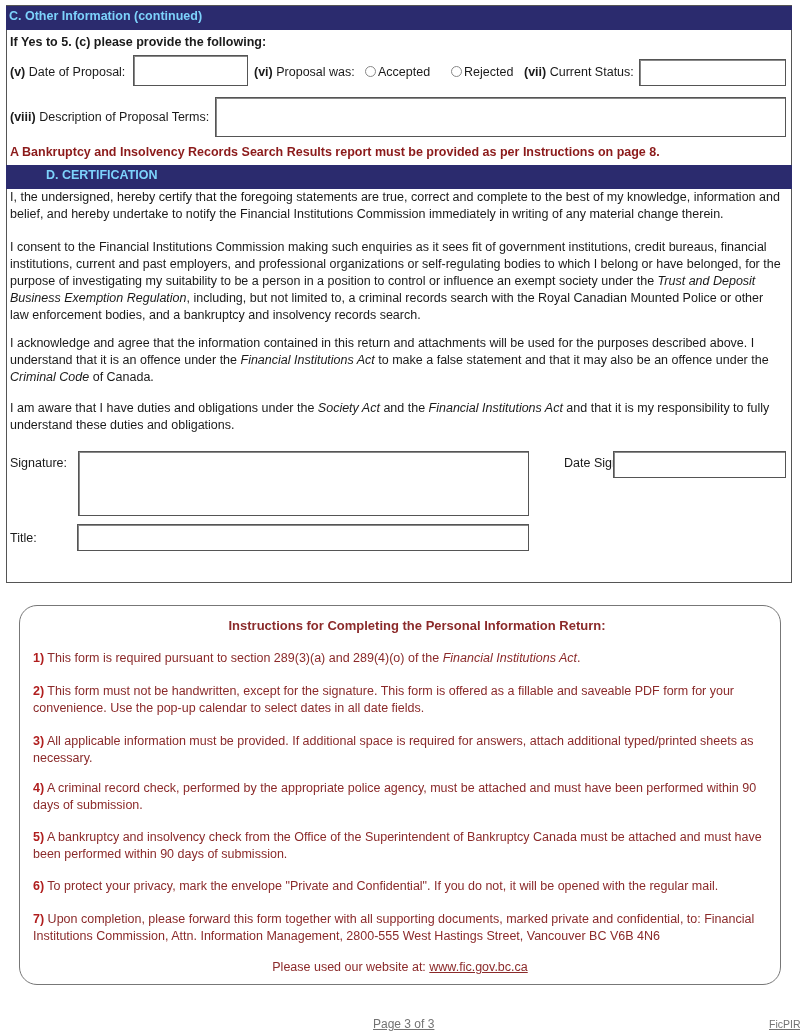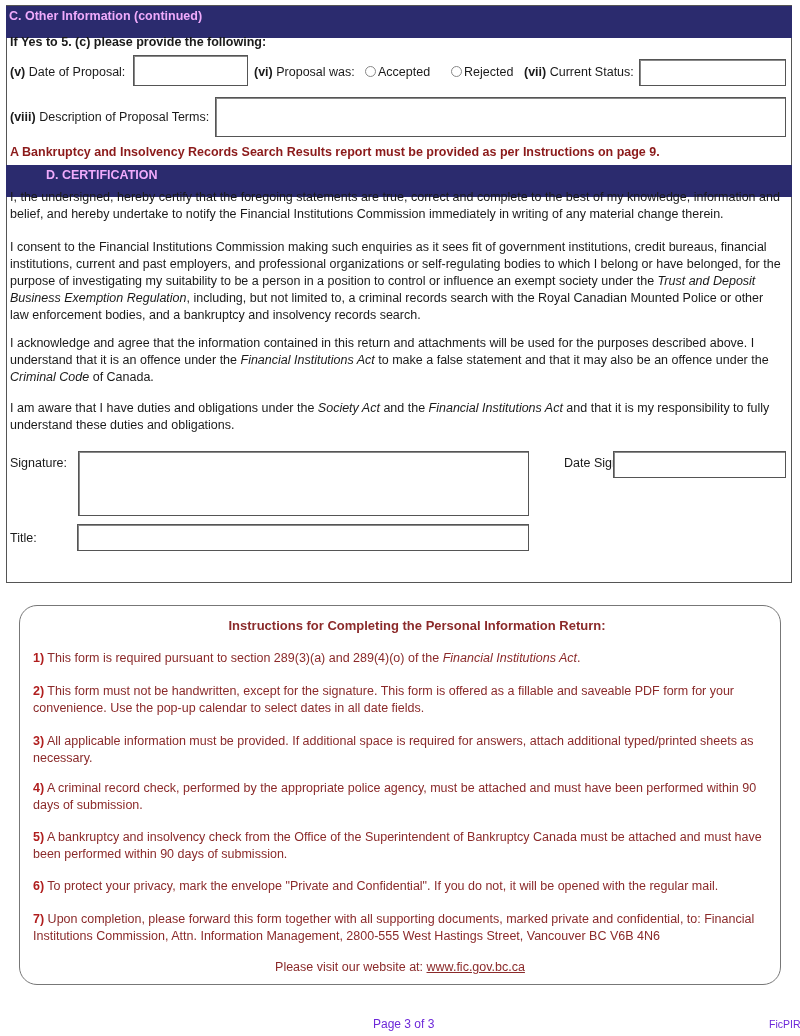--- a/index.html
+++ b/index.html
@@ -1,31 +1,31 @@
 <!DOCTYPE html>
 <html><head>
 <meta charset="utf-8">
 <style>
   html, body { margin:0; padding:0; background:#ffffff; }
   body { width:800px; height:1036px; position:relative; font-family:"Liberation Sans", sans-serif; color:#1a1a1a; overflow:hidden; }
   .frame { position:absolute; left:6px; top:5px; width:786px; height:578px; border:1px solid #555; box-sizing:border-box; }
-  .bar { position:absolute; left:6px; width:786px; height:32px; background:#2b2b6e; color:#f0abfc; font-weight:bold; font-size:12.5px; line-height:20px; padding-left:3px; box-sizing:border-box; }
+  .bar { position:absolute; left:6px; width:786px; height:24px; background:#2b2b6e; color:#7dd3fc; font-weight:bold; font-size:12.5px; line-height:20px; padding-left:3px; box-sizing:border-box; }
   .txt { position:absolute; font-size:12.5px; line-height:18px; white-space:nowrap; }
   .b { font-weight:bold; }
   .field { position:absolute; border:1px solid #555; background:#fff; box-sizing:border-box; box-shadow: inset 1px 1px 0 #888; }
   .radio { display:inline-block; width:11px; height:11px; border:1px solid #888; border-radius:50%; vertical-align:-1px; margin-right:2px; background:#fff; box-sizing:border-box; cursor:pointer; }
   .para { position:absolute; left:10px; width:772px; font-size:12.5px; line-height:17px; white-space:normal; }
   .warn { position:absolute; left:10px; top:143px; font-size:12.5px; font-weight:bold; color:#8b1a1a; line-height:18px; white-space:nowrap; }
   .inst { position:absolute; left:19px; top:605px; width:762px; height:380px; border:1px solid #777; border-radius:18px; box-sizing:border-box; }
   .inst-title { position:absolute; left:19px; width:762px; top:618px; text-align:center; font-weight:bold; font-size:13px; color:#8b2a2a;padding-left:17px; }
   .ipara { position:absolute; left:33px; width:740px; font-size:12.5px; line-height:17px; color:#8b2a2a; }
   .ipara .n { font-weight:bold; color:#b01e1e; }
   .site { position:absolute; left:19px; width:762px; top:960px; text-align:center; font-size:12.5px; color:#8b2a2a; }
   .site a { color:#8b2a2a; text-decoration:underline; }
-  .foot { position:absolute; font-size:12px; color:#6d28d9; }
+  .foot { position:absolute; font-size:12px; color:#737373;text-decoration:underline; }
 </style>
 </head>
 <body>
 
 <div class="frame"></div>
 
 <div class="bar" style="top:6px;">C. Other Information (continued)</div>
 <div class="txt b" style="left:10px;top:33px;">If Yes to 5. (c) please provide the following:</div>
 
 <div class="txt" style="left:10px;top:63px;"><span class="b">(v)</span> <span>Date of Proposal:</span></div>
@@ -34,21 +34,21 @@
 <div class="txt" style="left:254px;top:63px;"><span class="b">(vi)</span> <span>Proposal was:</span></div>
 <div class="txt" style="left:365px;top:63px;"><span class="radio"></span><span>Accepted</span></div>
 <div class="txt" style="left:451px;top:63px;"><span class="radio"></span><span>Rejected</span></div>
 
 <div class="txt" style="left:524px;top:63px;"><span class="b">(vii)</span> <span>Current Status:</span></div>
 <div class="field" style="left:639px;top:59px;width:147px;height:27px;"></div>
 
 <div class="txt" style="left:10px;top:108px;"><span class="b">(viii)</span> <span>Description of Proposal Terms:</span></div>
 <div class="field" style="left:215px;top:97px;width:571px;height:40px;"></div>
 
-<div class="warn">A Bankruptcy and Insolvency Records Search Results report must be provided as per Instructions on page 9.</div>
+<div class="warn">A Bankruptcy and Insolvency Records Search Results report must be provided as per Instructions on page 8.</div>
 
 <div class="bar" style="top:165px;padding-left:40px;">D. CERTIFICATION</div>
 
 <div class="para" style="top:189px;">I, the undersigned, hereby certify that the foregoing statements are true, correct and complete to the best of my knowledge, information and belief, and hereby undertake to notify the Financial Institutions Commission immediately in writing of any material change therein.</div>
 
 <div class="para" style="top:239px;"><span>I consent to the Financial Institutions Commission making such enquiries as it sees fit of government institutions, credit bureaus, financial institutions, current and past employers, and professional organizations or self-regulating bodies to which I belong or have belonged, for the purpose of investigating my suitability to be a person in a position to control or influence an exempt society under the </span><i>Trust and Deposit Business Exemption Regulation</i><span>, including, but not limited to, a criminal records search with the Royal Canadian Mounted Police or other law enforcement bodies, and a bankruptcy and insolvency records search.</span></div>
 
 <div class="para" style="top:335px;"><span>I acknowledge and agree that the information contained in this return and attachments will be used for the purposes described above. I understand that it is an offence under the </span><i>Financial Institutions Act</i><span> to make a false statement and that it may also be an offence under the </span><i>Criminal Code</i><span> of Canada.</span></div>
 
 <div class="para" style="top:400px;"><span>I am aware that I have duties and obligations under the </span><i>Society Act</i><span> and the </span><i>Financial Institutions Act</i><span> and that it is my responsibility to fully understand these duties and obligations.</span></div>
@@ -66,16 +66,16 @@
 <div class="inst-title">Instructions for Completing the Personal Information Return:</div>
 
 <div class="ipara" style="top:650px;"><span class="n">1)</span><span> This form is required pursuant to section 289(3)(a) and 289(4)(o) of the </span><i>Financial Institutions Act</i><span>.</span></div>
 <div class="ipara" style="top:683px;"><span class="n">2)</span><span> This form must not be handwritten, except for the signature. This form is offered as a fillable and saveable PDF form for your convenience. Use the pop-up calendar to select dates in all date fields.</span></div>
 <div class="ipara" style="top:733px;"><span class="n">3)</span><span> All applicable information must be provided. If additional space is required for answers, attach additional typed/printed sheets as necessary.</span></div>
 <div class="ipara" style="top:780px;"><span class="n">4)</span><span> A criminal record check, performed by the appropriate police agency, must be attached and must have been performed within 90 days of submission.</span></div>
 <div class="ipara" style="top:829px;"><span class="n">5)</span><span> A bankruptcy and insolvency check from the Office of the Superintendent of Bankruptcy Canada must be attached and must have been performed within 90 days of submission.</span></div>
 <div class="ipara" style="top:878px;"><span class="n">6)</span><span> To protect your privacy, mark the envelope "Private and Confidential". If you do not, it will be opened with the regular mail.</span></div>
 <div class="ipara" style="top:911px;"><span class="n">7)</span><span> Upon completion, please forward this form together with all supporting documents, marked private and confidential, to: Financial Institutions Commission, Attn. Information Management,  2800-555 West Hastings Street, Vancouver BC V6B 4N6</span></div>
 
-<div class="site"><span>Please visit our website at: </span><a>www.fic.gov.bc.ca</a></div>
+<div class="site"><span>Please used our website at: </span><a>www.fic.gov.bc.ca</a></div>
 
 <div class="foot" style="left:373px;top:1017px;">Page 3 of 3</div>
 <div class="foot" style="left:733px;top:1018px;font-size:10.5px;padding-left:36px;">FicPIRT2014</div>
 
 </body></html>

